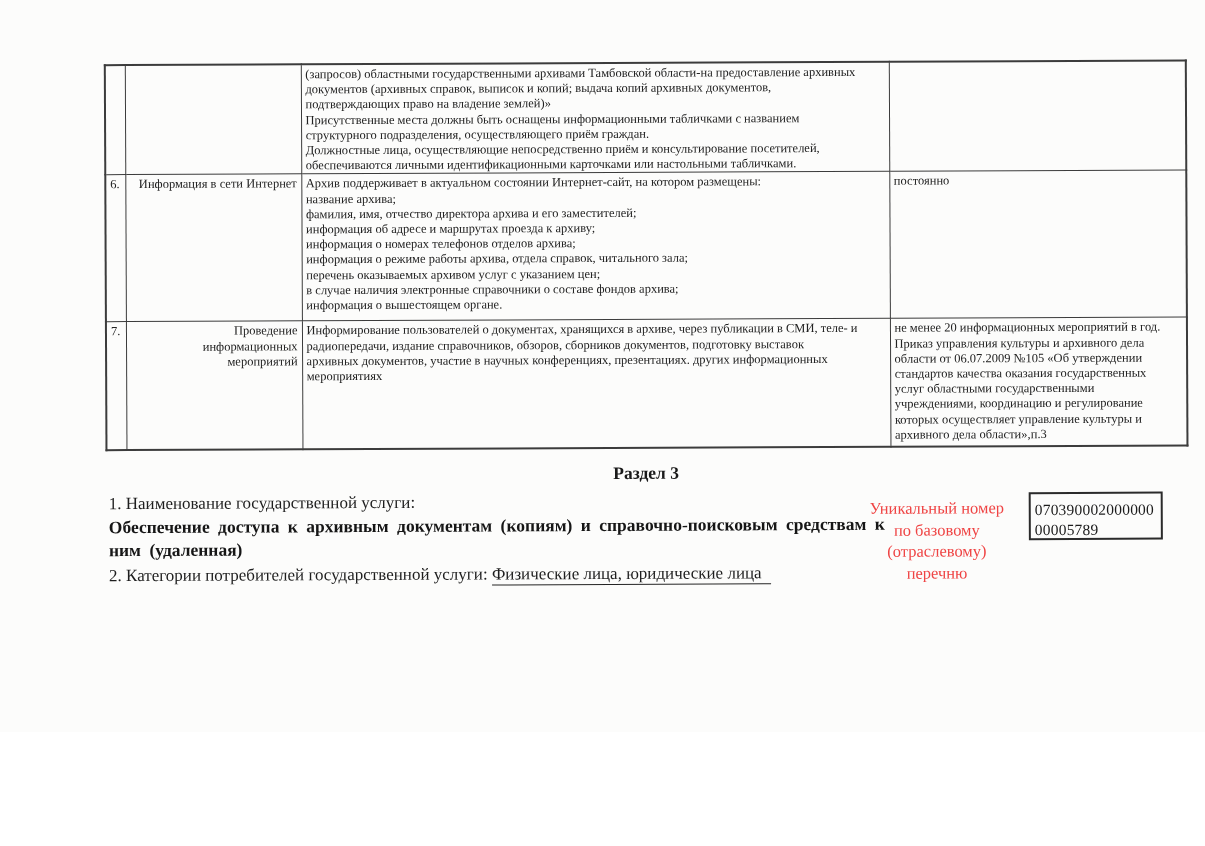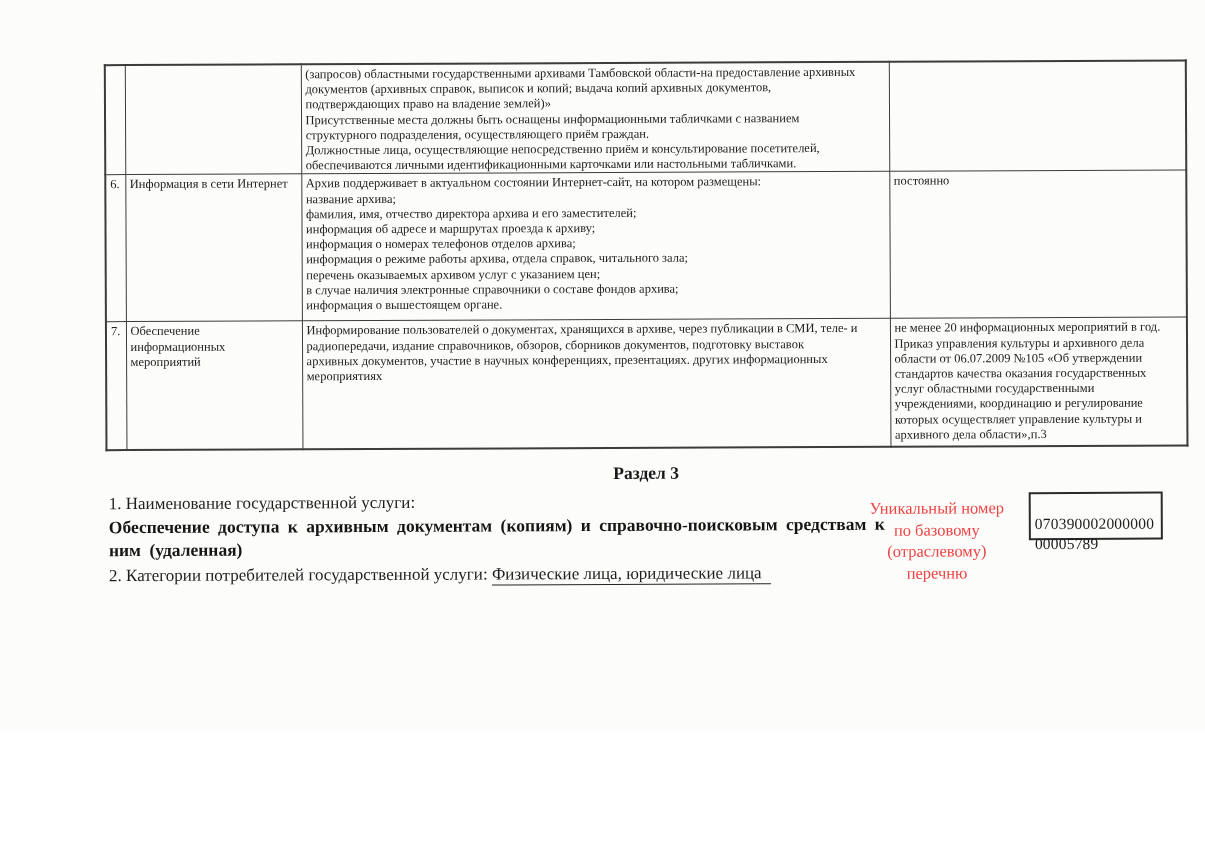--- a/index.html
+++ b/index.html
@@ -33,21 +33,21 @@
     border:1.6px solid #3c3c3c;
     vertical-align:top;
     font-size:12.5px;
     line-height:15.2px;
     white-space:pre-line;
     padding:2px 4px 0 4px;
     overflow:hidden;
     color:#222;
   }
   td.c-num  { padding-left:3px; padding-right:0; }
-  td.c-name { padding-left:5px; }
+  td.c-name { padding-left:5px;text-align:right; }
   td.c-desc { padding-left:4px; }
   td.c-freq { padding-left:5px; }
   tr.r-a { height:109px; }
   tr.r-6 { height:147px; }
   tr.r-7 { height:128px; }
 
   
   .heading {
     position:absolute; left:105px; top:463px; width:1081px;
     text-align:center; font-weight:bold; font-size:17.5px;
@@ -74,21 +74,21 @@
   .unique-label {
     position:absolute; left:860px; top:499px; width:152px;
     text-align:center; font-size:16.5px; line-height:21.5px;
     color:#ef4444;
   }
   .unique-box {
     position:absolute; left:1028px; top:494px;
     width:134px; height:48px; box-sizing:border-box;
     border:2px solid #2b2b2b;
     font-size:15.5px; line-height:20px;
-    padding:20px 0 0 4px;
+    padding:6px 0 0 4px;
     letter-spacing:0.2px;
     color:#1c1c1c;
     background:transparent;
   }
 </style>
 </head>
 <body>
 
 <div class="page">
   <div class="sheet">
@@ -122,21 +122,21 @@
 информация об адресе и маршрутах проезда к архиву;
 информация о номерах телефонов отделов архива;
 информация о режиме работы архива, отдела справок, читального зала;
 перечень оказываемых архивом услуг с указанием цен;
 в случае наличия электронные справочники о составе фондов архива;
 информация о вышестоящем органе.</td>
           <td class="c-freq">постоянно</td>
         </tr>
         <tr class="r-7">
           <td class="c-num">7.</td>
-          <td class="c-name">Обеспечение
+          <td class="c-name">Проведение
 информационных
 мероприятий</td>
           <td class="c-desc">Информирование пользователей о документах, хранящихся в архиве, через публикации в СМИ, теле- и
 радиопередачи, издание справочников, обзоров, сборников документов, подготовку выставок
 архивных документов, участие в научных конференциях, презентациях. других информационных
 мероприятиях</td>
           <td class="c-freq">не менее 20 информационных мероприятий в год.
 Приказ управления культуры и архивного дела
 области от 06.07.2009 №105 «Об утверждении
 стандартов качества оказания государственных

